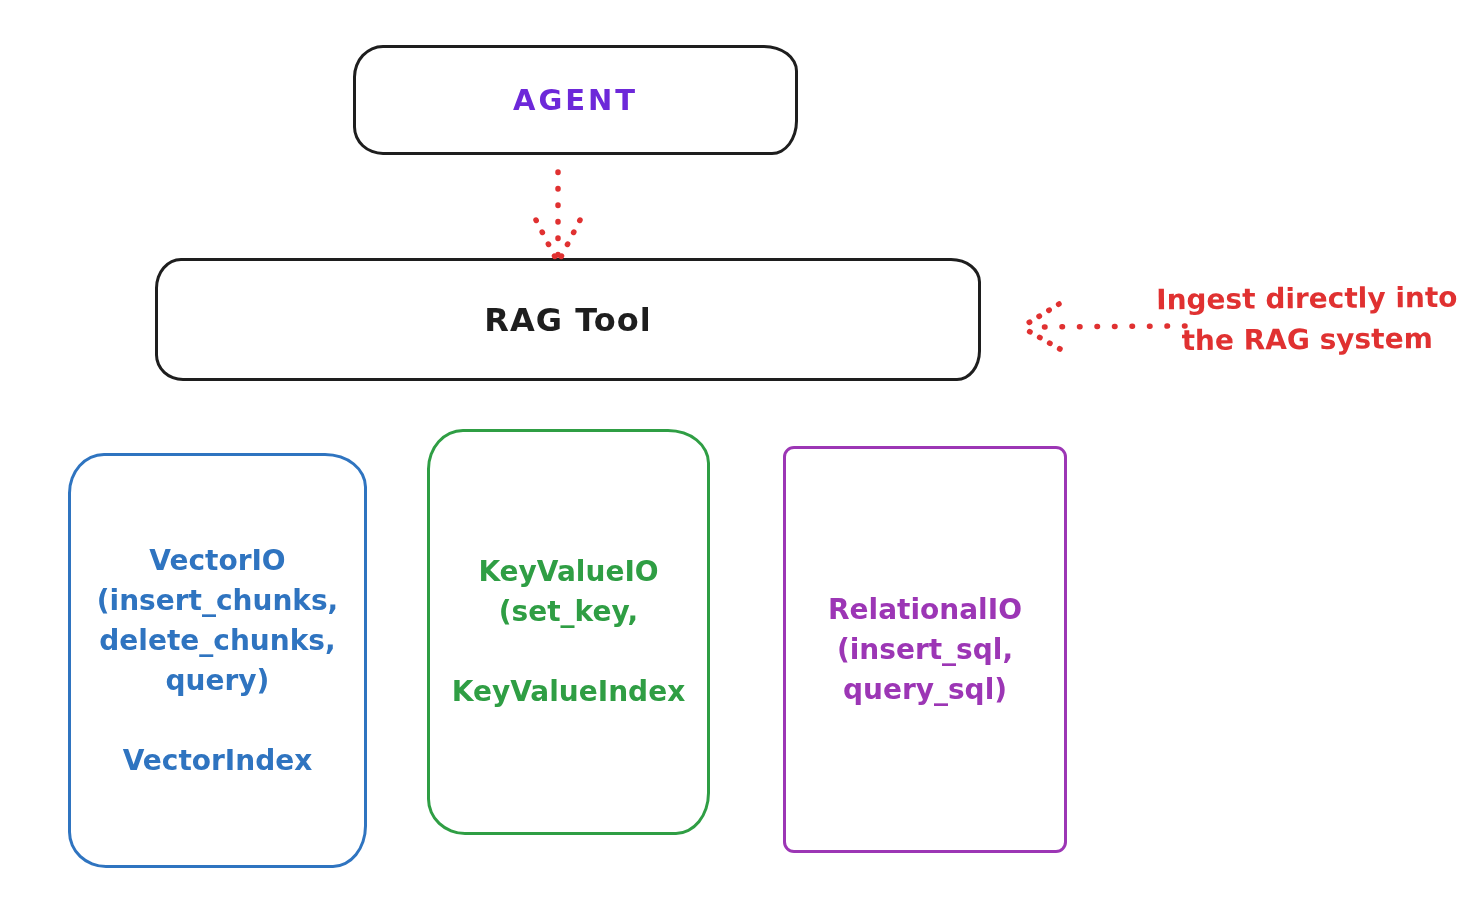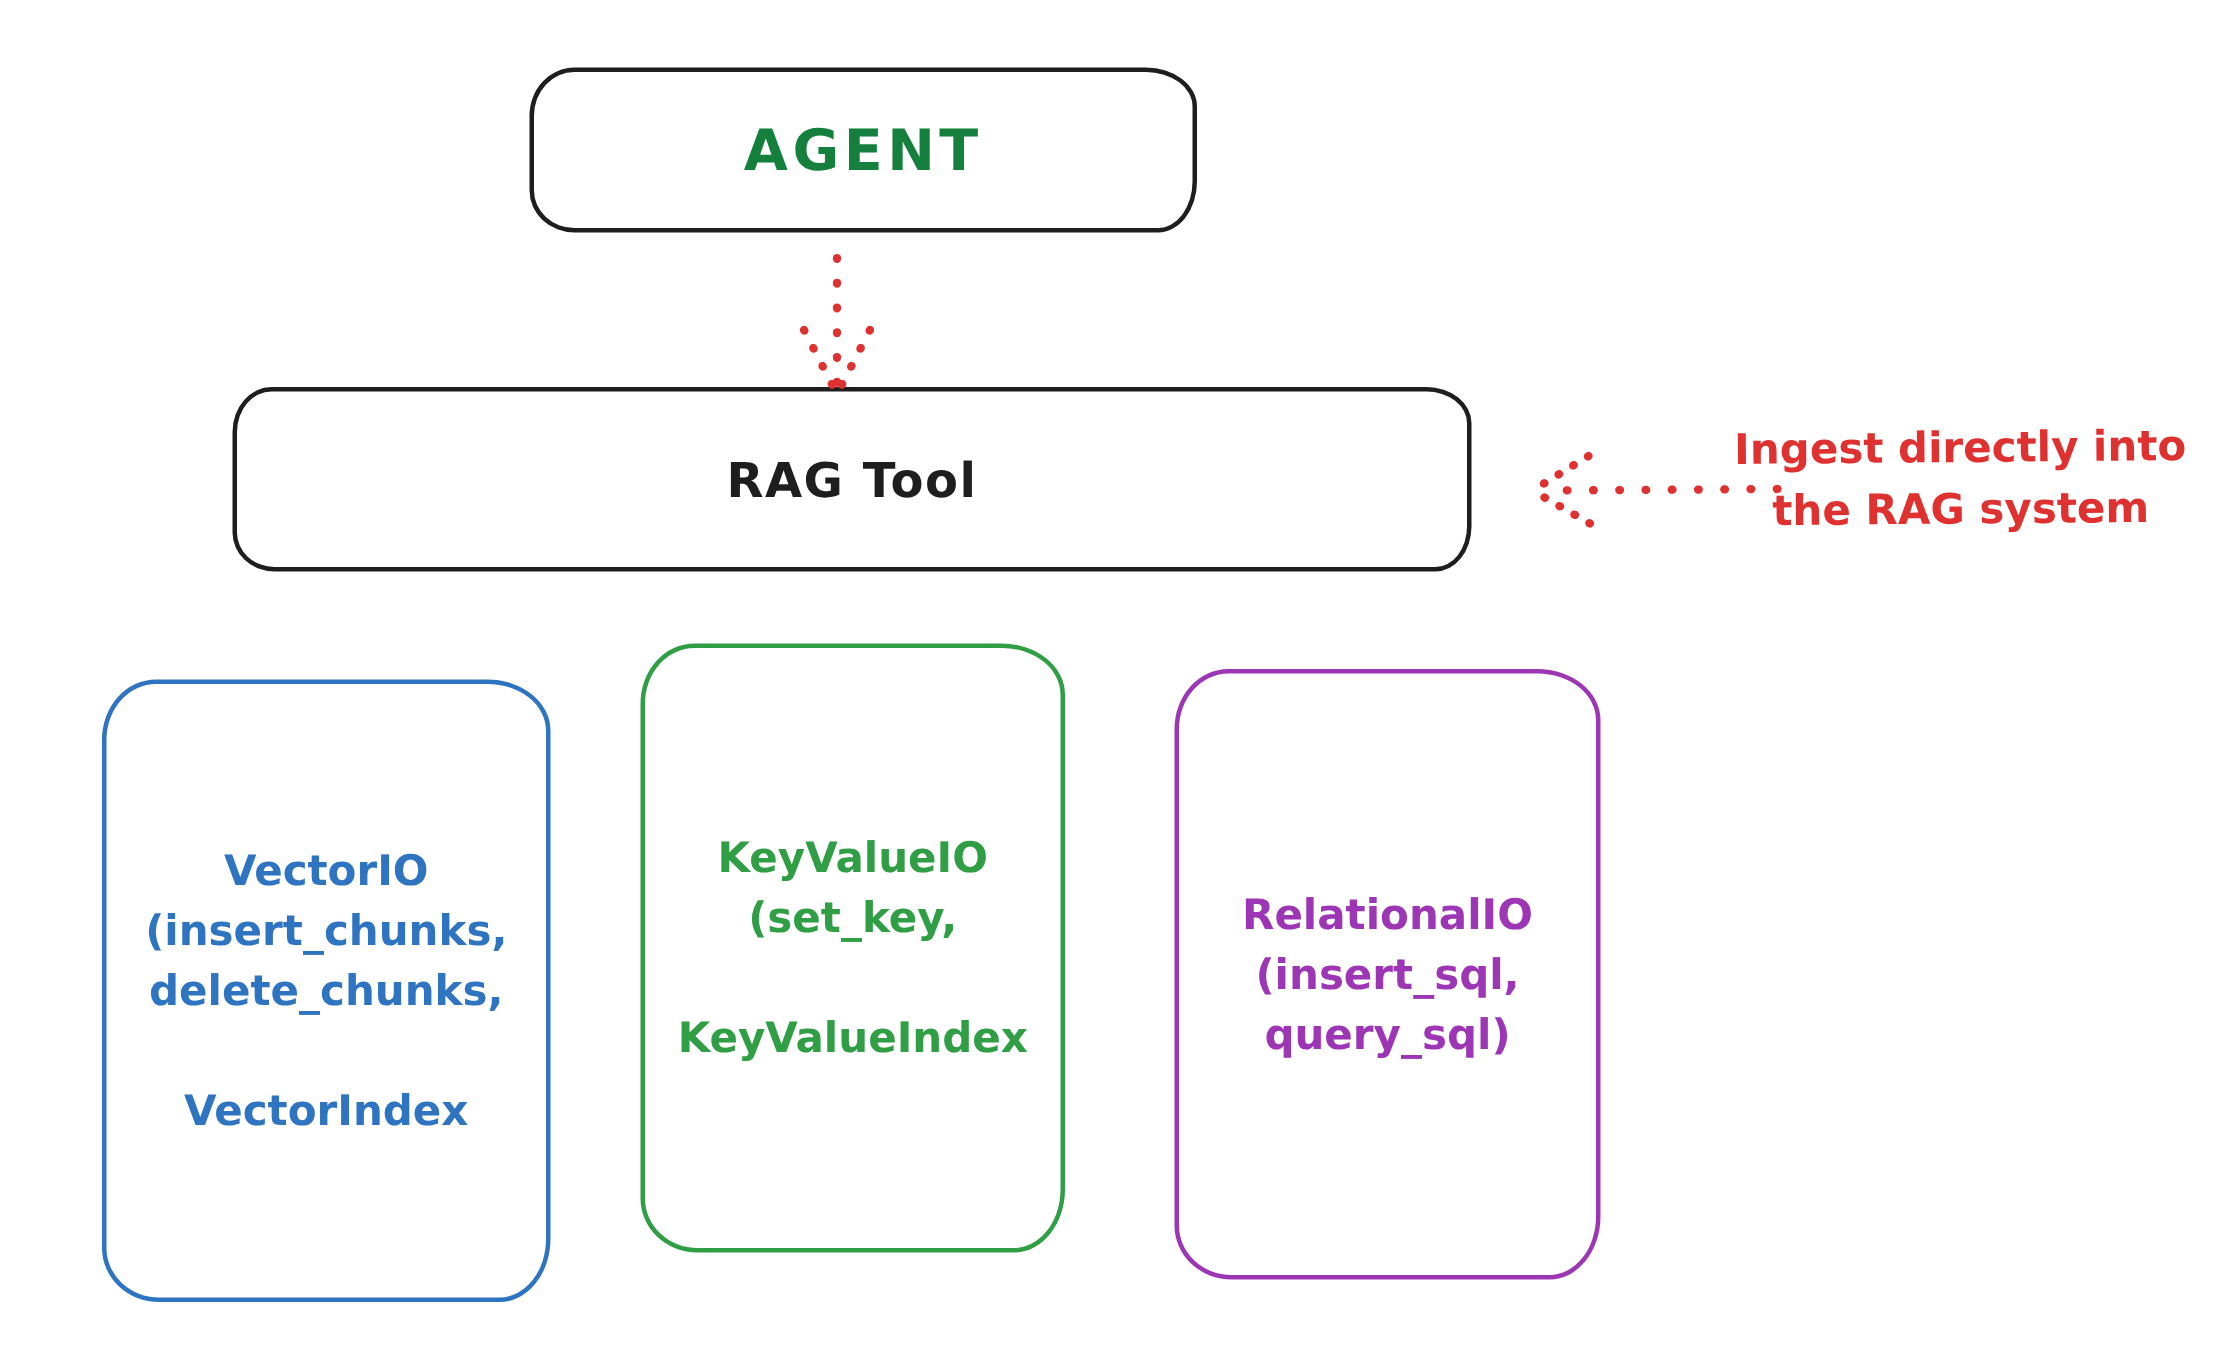--- a/index.html
+++ b/index.html
@@ -24,21 +24,21 @@
     align-items: center;
     justify-content: center;
   }
   
   #agent-box {
     left: 353px; top: 45px; width: 445px; height: 110px;
     border-width: 3.5px; border-color: #1e1e1e;
     border-radius: 30px 34px 26px 30px / 32px 26px 34px 28px;
   }
   #agent-box .box-label {
-    font-size: 38px; font-weight: 700; letter-spacing: 3px; color: #15803d;
+    font-size: 29px; font-weight: 700; letter-spacing: 3px; color: #6d28d9;
   }
   #rag-box {
     left: 155px; top: 258px; width: 826px; height: 123px;
     border-width: 3.5px; border-color: #1e1e1e;
     border-radius: 26px 30px 24px 28px / 30px 24px 30px 26px;
   }
   #rag-box .box-label {
     font-size: 32px; font-weight: 700; letter-spacing: 1px; color: #1e1e1e;
   }
   
@@ -54,21 +54,21 @@
   #vector-box {
     left: 68px; top: 453px; width: 299px; height: 415px;
     border-color: #2f74c0; color: #2f74c0;
   }
   #keyvalue-box {
     left: 427px; top: 429px; width: 283px; height: 406px;
     border-color: #2f9e44; color: #2f9e44;
   }
   #relational-box {
     left: 783px; top: 446px; width: 284px; height: 407px;
-    border-color: #9c36b5; color: #9c36b5;
+    border-color: #9c36b5; color: #9c36b5; border-radius: 11px;
   }
   .io-index { margin-top: 40px; }
   
   #ingest-note {
     position: absolute;
     left: 1130px; top: 278px; width: 354px;
     text-align: center;
     color: #e03131;
     font-weight: 700;
     font-size: 28px;
@@ -98,20 +98,21 @@
   <div id="ingest-note">
     <div>Ingest directly into</div>
     <div>the RAG system</div>
   </div>
 
   <div id="vector-box" class="sketch-box io-box">
     <div class="io-lines">
       <div>VectorIO</div>
       <div>(insert_chunks,</div>
       <div>delete_chunks,</div>
+      <div>query)</div>
     </div>
     <div class="io-index">VectorIndex</div>
   </div>
 
   <div id="keyvalue-box" class="sketch-box io-box">
     <div class="io-lines">
       <div>KeyValueIO</div>
       <div>(set_key,</div>
     </div>
     <div class="io-index">KeyValueIndex</div>

